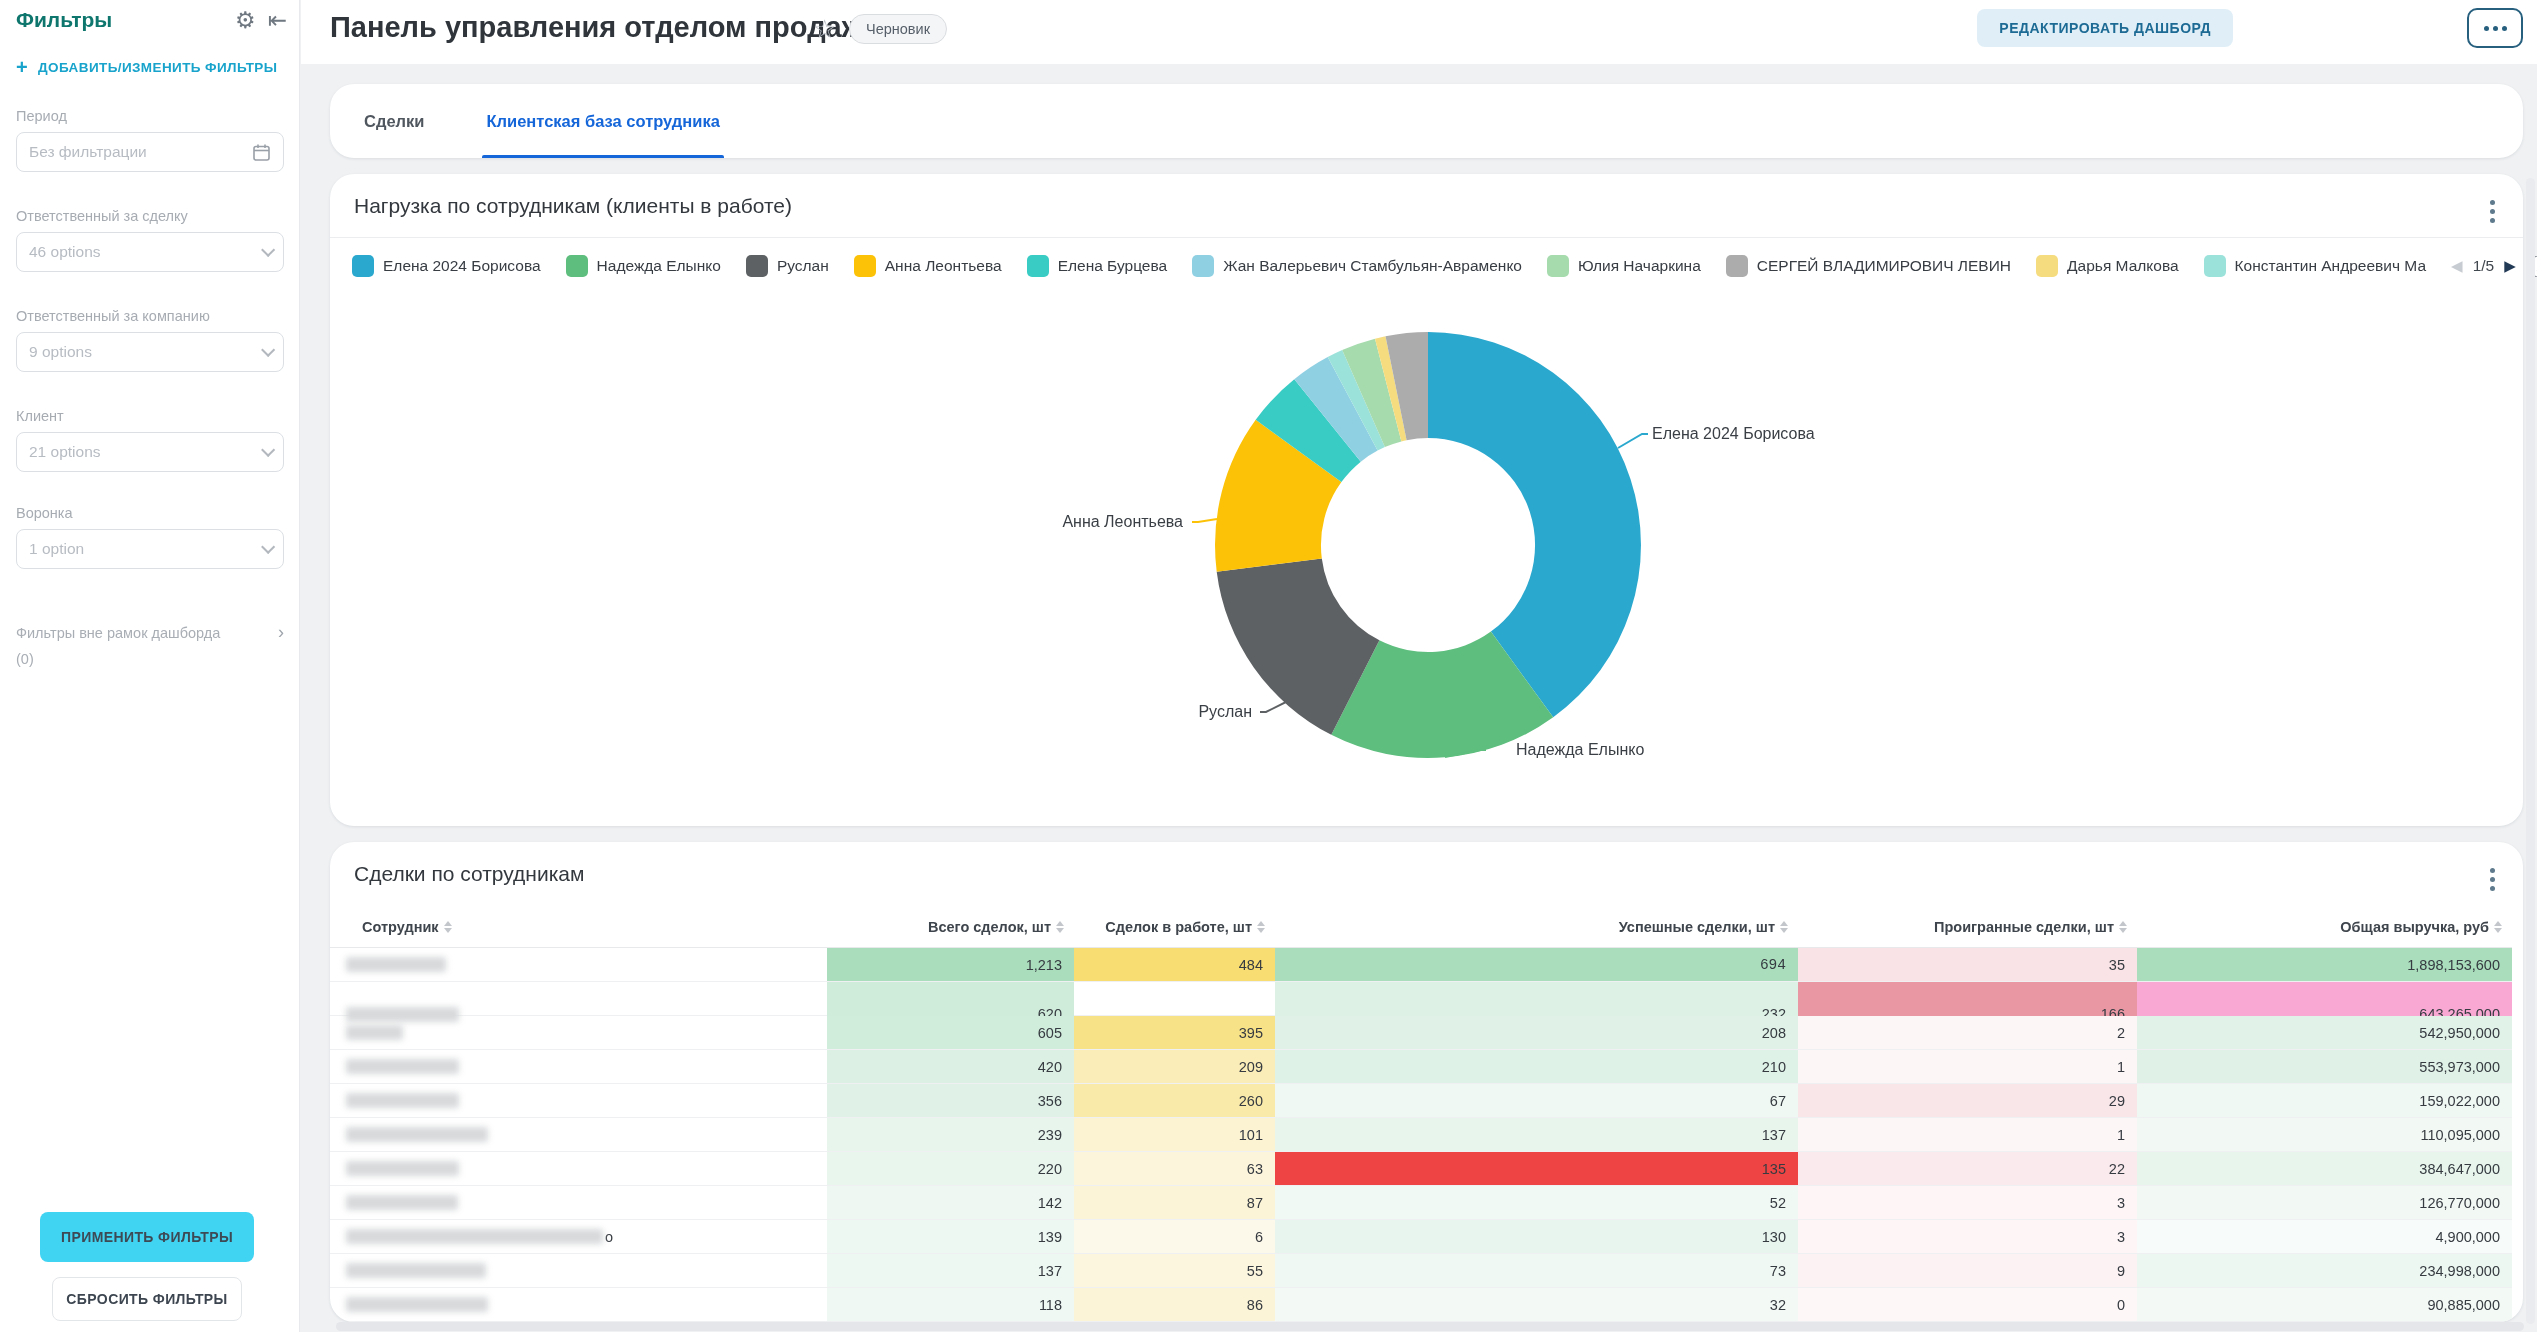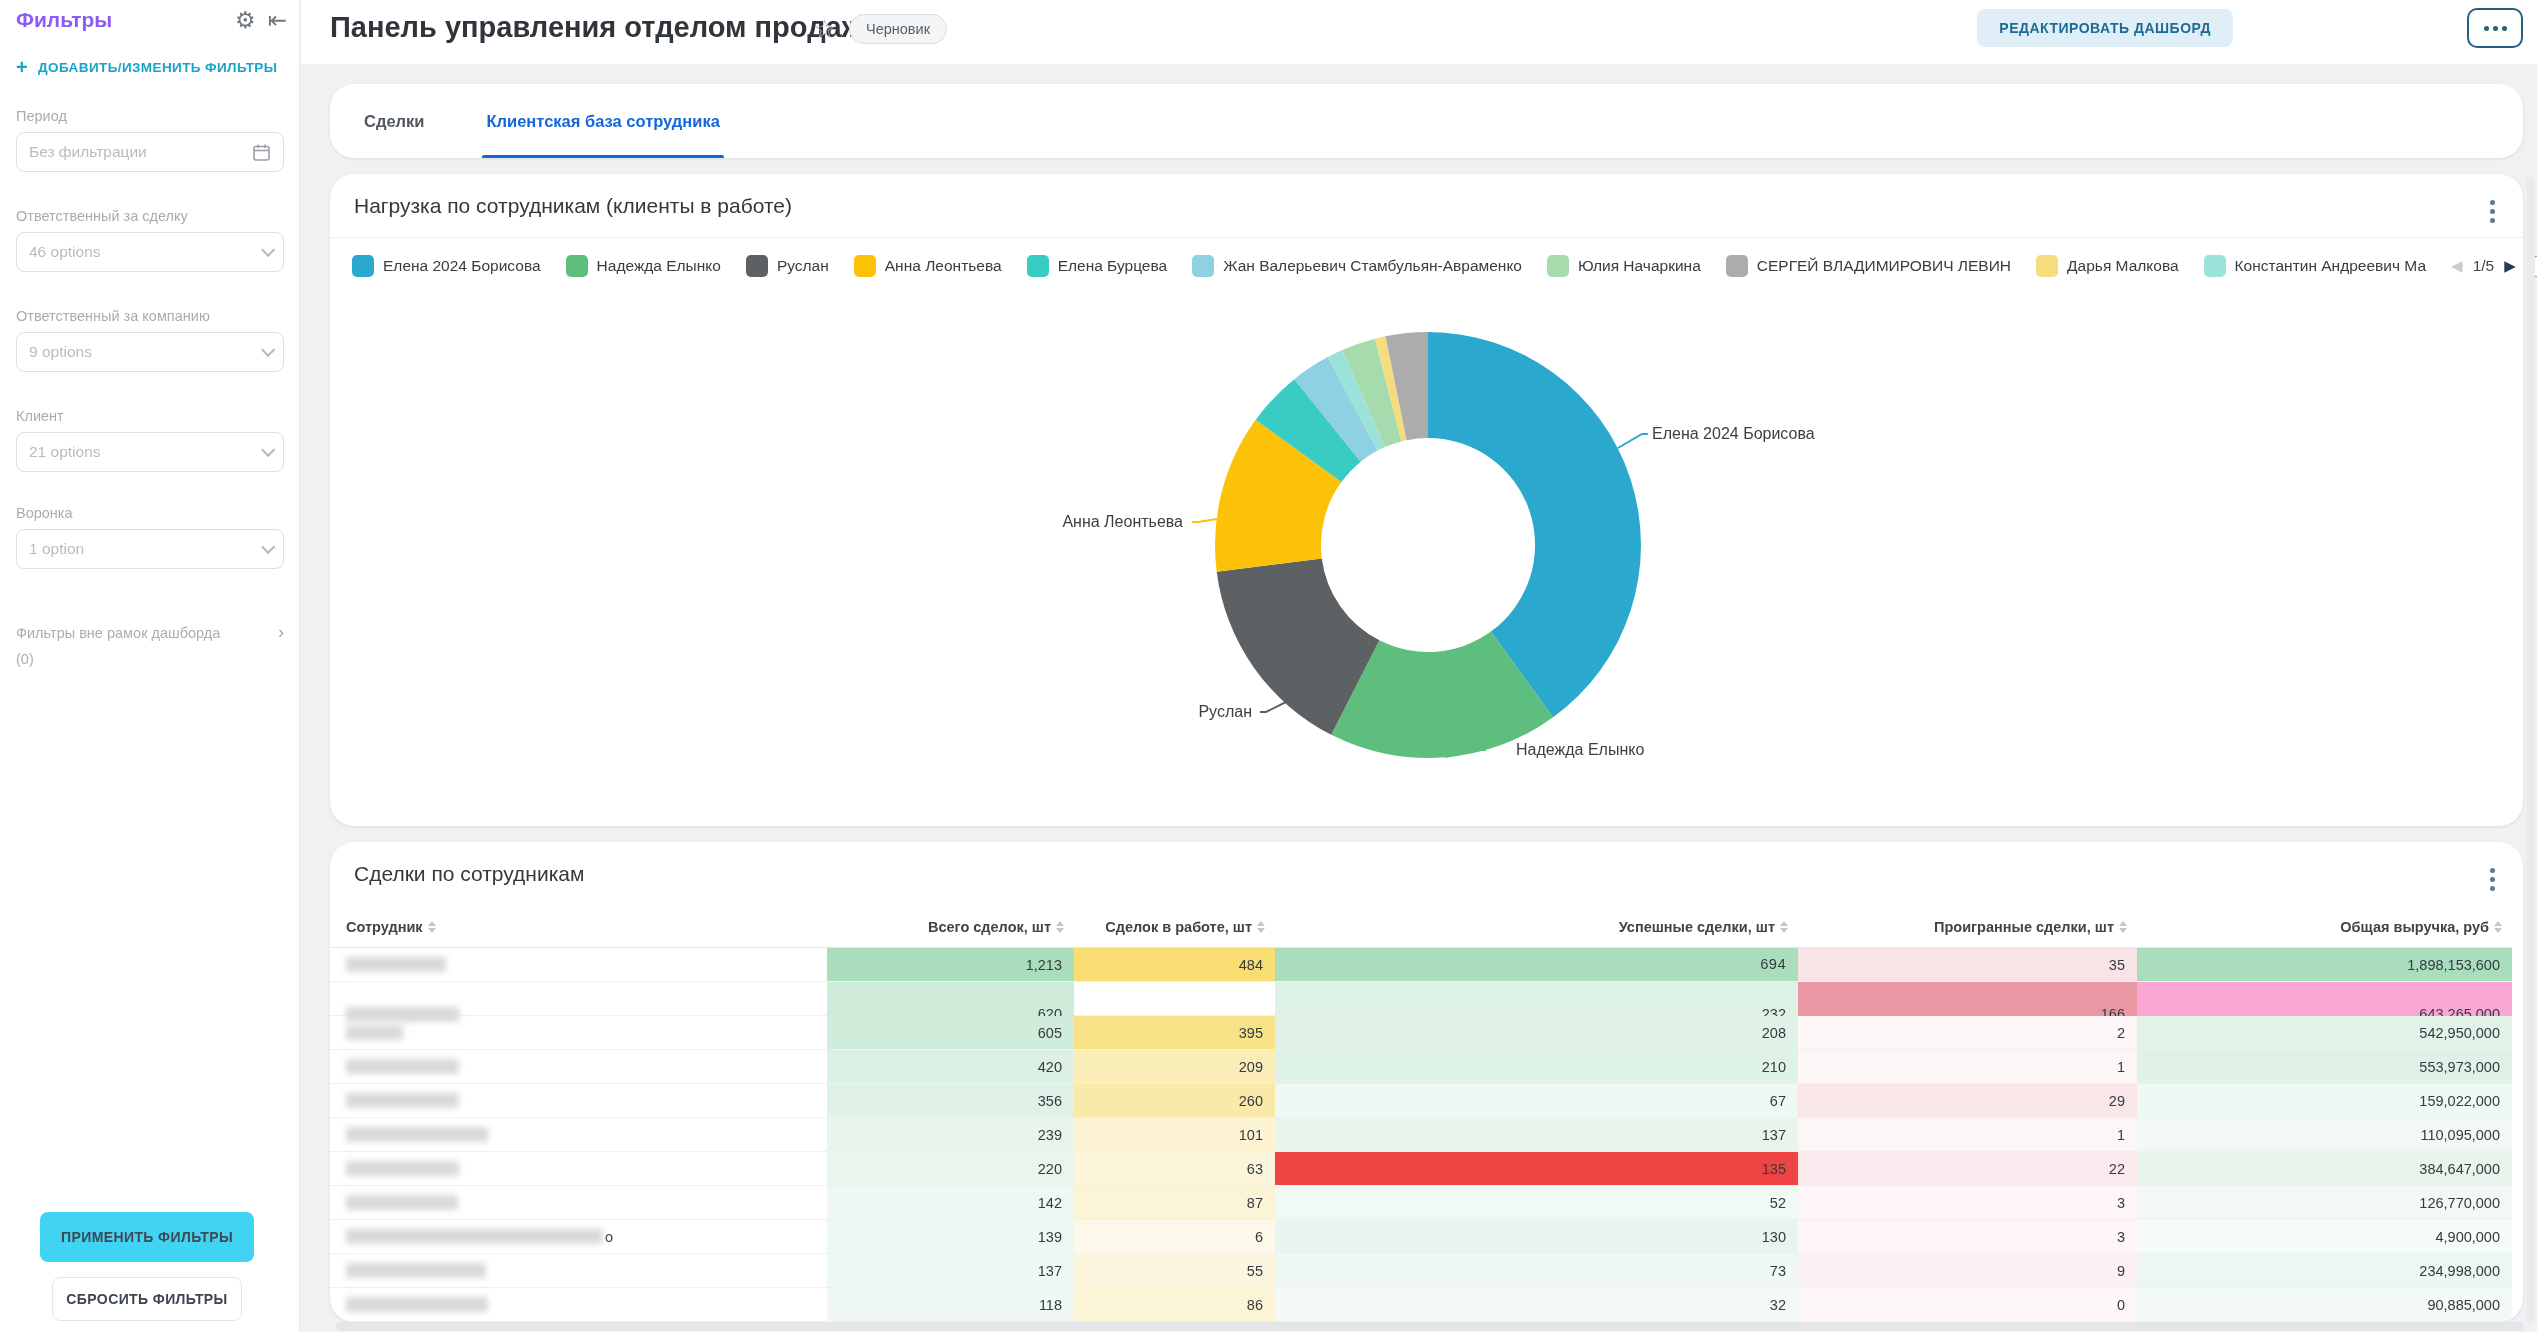--- a/index.html
+++ b/index.html
@@ -2,21 +2,21 @@
 <html><head>
 <meta charset="utf-8">
 <style>
   * { margin:0; padding:0; box-sizing:border-box; }
   html,body { width:2537px; height:1332px; overflow:hidden; }
   body { position:relative; background:#EFF1F3; font-family:"Liberation Sans", sans-serif; color:#333840; }
 
   
   #sidebar { position:absolute; left:0; top:0; width:300px; height:1332px; background:#fff; border-right:1px solid #E7E9EC; }
   .sb-head { position:absolute; left:16px; top:8px; right:12px; display:flex; align-items:center; }
-  .sb-title { font-size:21px; font-weight:700; color:#8b5cf6; }
+  .sb-title { font-size:21px; font-weight:700; color:#0f766e; }
   .sb-icons { margin-left:auto; display:flex; align-items:center; gap:12px; color:#6F7780; }
   .sb-icon { font-size:23px; line-height:1; cursor:pointer; }
   .sb-add { position:absolute; left:16px; top:56px; display:flex; align-items:center; gap:10px; color:#17A3CB; font-size:13.5px; font-weight:700; letter-spacing:.4px; cursor:pointer; }
   .sb-add .plus { font-size:20px; font-weight:700; }
   .f-label { position:absolute; left:16px; font-size:14.5px; color:#A7ACB3; }
   .f-field { position:absolute; left:16px; width:268px; height:40px; border:1.5px solid #DCE0E4; border-radius:8px; background:#fff; display:flex; align-items:center; padding:0 12px; color:#B7BCC3; font-size:15.5px; cursor:pointer; }
   .f-field .val { flex:1 1 auto; overflow:hidden; white-space:nowrap; }
   .chev { width:10px; height:10px; border-right:2px solid #B3B8BF; border-bottom:2px solid #B3B8BF; transform:rotate(45deg) translateY(-3px); flex:0 0 auto; }
   .sb-outer { position:absolute; left:16px; top:622px; width:268px; color:#A9AEB5; font-size:14.5px; cursor:pointer; }
   .sb-outer .row1 { display:flex; align-items:center; }
@@ -58,21 +58,21 @@
   .lg-sw { width:22px; height:22px; border-radius:5px; flex:0 0 auto; }
   .lg-tx { font-size:15.5px; color:#383D44; }
   .lg-pager { margin-left:auto; display:flex; align-items:center; gap:10px; }
   .pg-prev { font-size:15px; color:#C7CCD2; cursor:pointer; }
   .pg-next { font-size:15px; color:#223A55; cursor:pointer; }
   .pg-num { font-size:15.5px; color:#41474E; }
   .pill { border:1.5px solid #80868D; border-radius:999px; padding:2px 10px; font-size:13.5px; color:#41474E; cursor:pointer; background:#fff; font-family:inherit; }
 
   
   .thead { position:absolute; left:0; top:64px; width:2182px; height:42px; display:grid; grid-template-columns:497px 247px 201px 523px 339px 375px; align-items:center; border-bottom:1px solid #E7E9EB; }
-  .th { display:flex; align-items:center; justify-content:flex-end; padding-right:10px; font-size:14.5px; font-weight:700; color:#3F454C; gap:5px; }
+  .th { display:flex; align-items:center; justify-content:flex-end; padding-right:10px; font-size:14.5px; font-weight:700; color:#3F454C; gap:5px;margin-left:16px; }
   .th.first { justify-content:flex-start; padding-left:16px; }
   .sort { display:flex; flex-direction:column; gap:2px; }
   .sort b { width:0; height:0; border-left:4px solid transparent; border-right:4px solid transparent; }
   .sort b.up { border-bottom:5px solid #C3C7CC; }
   .sort b.dn { border-top:5px solid #C3C7CC; }
   #tbody { position:absolute; left:0; top:106px; width:2182px; }
   .tr { display:grid; grid-template-columns:497px 247px 201px 523px 339px 375px; height:34px; border-bottom:1px solid #EEF0F1; }
   .td { display:flex; align-items:center; justify-content:flex-end; padding-right:12px; font-size:14.5px; color:#363B41; }
   .td.name { justify-content:flex-start; padding-left:16px; gap:2px; }
   .mask { height:15px; border-radius:2px; background:#D7D9DB; filter:blur(3px); }

